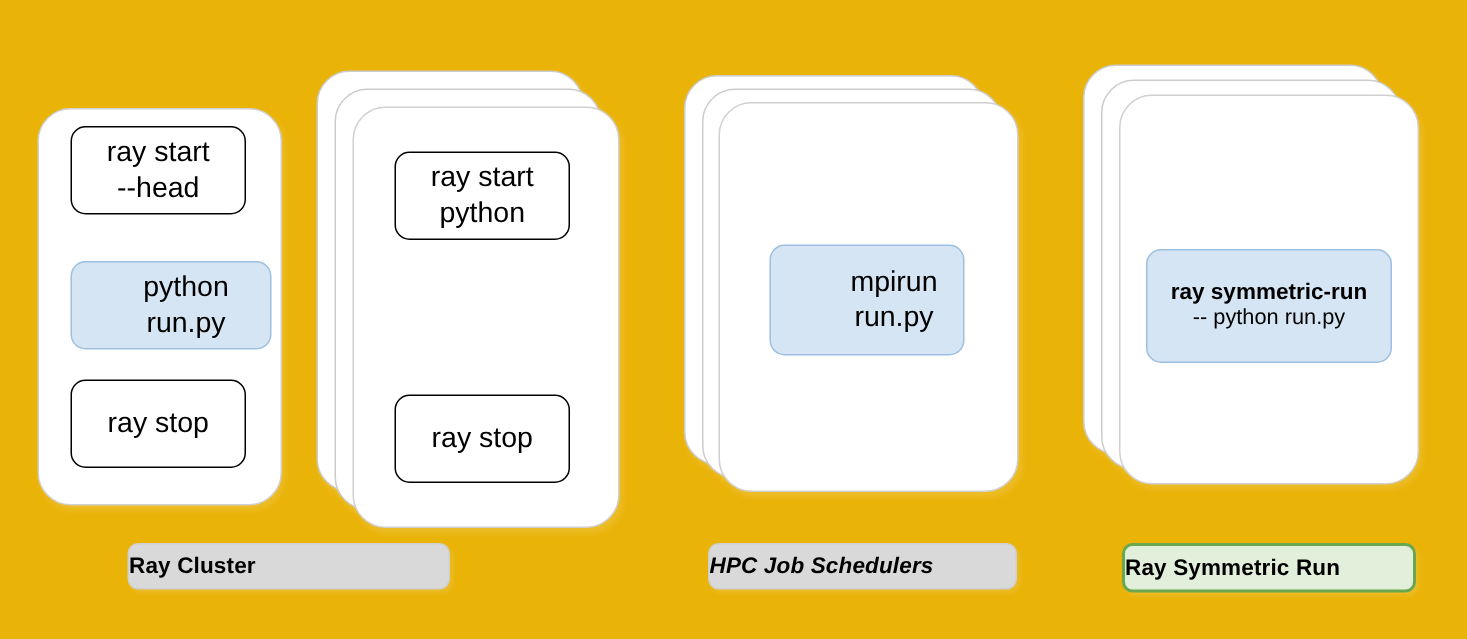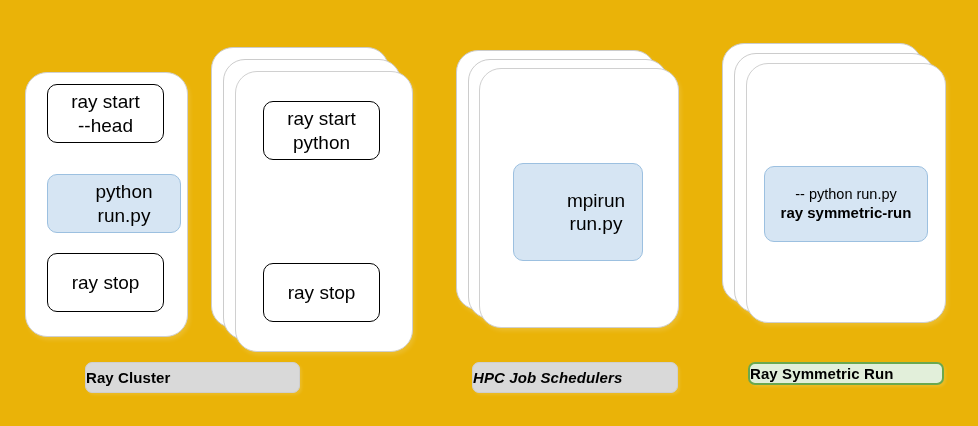--- a/index.html
+++ b/index.html
@@ -120,35 +120,35 @@
   </div>
 
   <div class="grouplabel grey" style="left:85px; top:362px; width:215px; height:31px;">
     <span>Ray Cluster</span>
   </div>
 
   <div class="card back" style="left:456px; top:50px; width:200px; height:260px;"></div>
   <div class="card back" style="left:468px; top:59px; width:200px; height:260px;"></div>
   <div class="card" style="left:479px; top:68px; width:200px; height:260px;"></div>
 
-  <div class="cmdbox blue" style="left:513px; top:163px; width:130px; height:98px;padding-left:36px;">
+  <div class="cmdbox blue" style="left:513px; top:163px; width:130px; height:74px;padding-left:36px;">
     <span class="line">mpirun</span>
     <span class="line">run.py</span>
   </div>
 
   <div class="grouplabel grey" style="left:472px; top:362px; width:206px; height:31px;font-style:italic;">
     <span>HPC Job Schedulers</span>
   </div>
 
   <div class="card back" style="left:722px; top:43px; width:200px; height:260px;"></div>
   <div class="card back" style="left:734px; top:53px; width:200px; height:260px;"></div>
   <div class="card" style="left:746px; top:63px; width:200px; height:260px;"></div>
 
   <div class="cmdbox blue" style="left:764px; top:166px; width:164px; height:76px;">
+    <span class="line bold">ray symmetric-run</span>
     <span class="line sub">-- python run.py</span>
-    <span class="line bold">ray symmetric-run</span>
   </div>
 
-  <div class="grouplabel green" style="left:748px; top:362px; width:196px; height:23px;">
+  <div class="grouplabel green" style="left:748px; top:362px; width:196px; height:33px;">
     <span>Ray Symmetric Run</span>
   </div>
 
 </div>
 
 </body></html>

